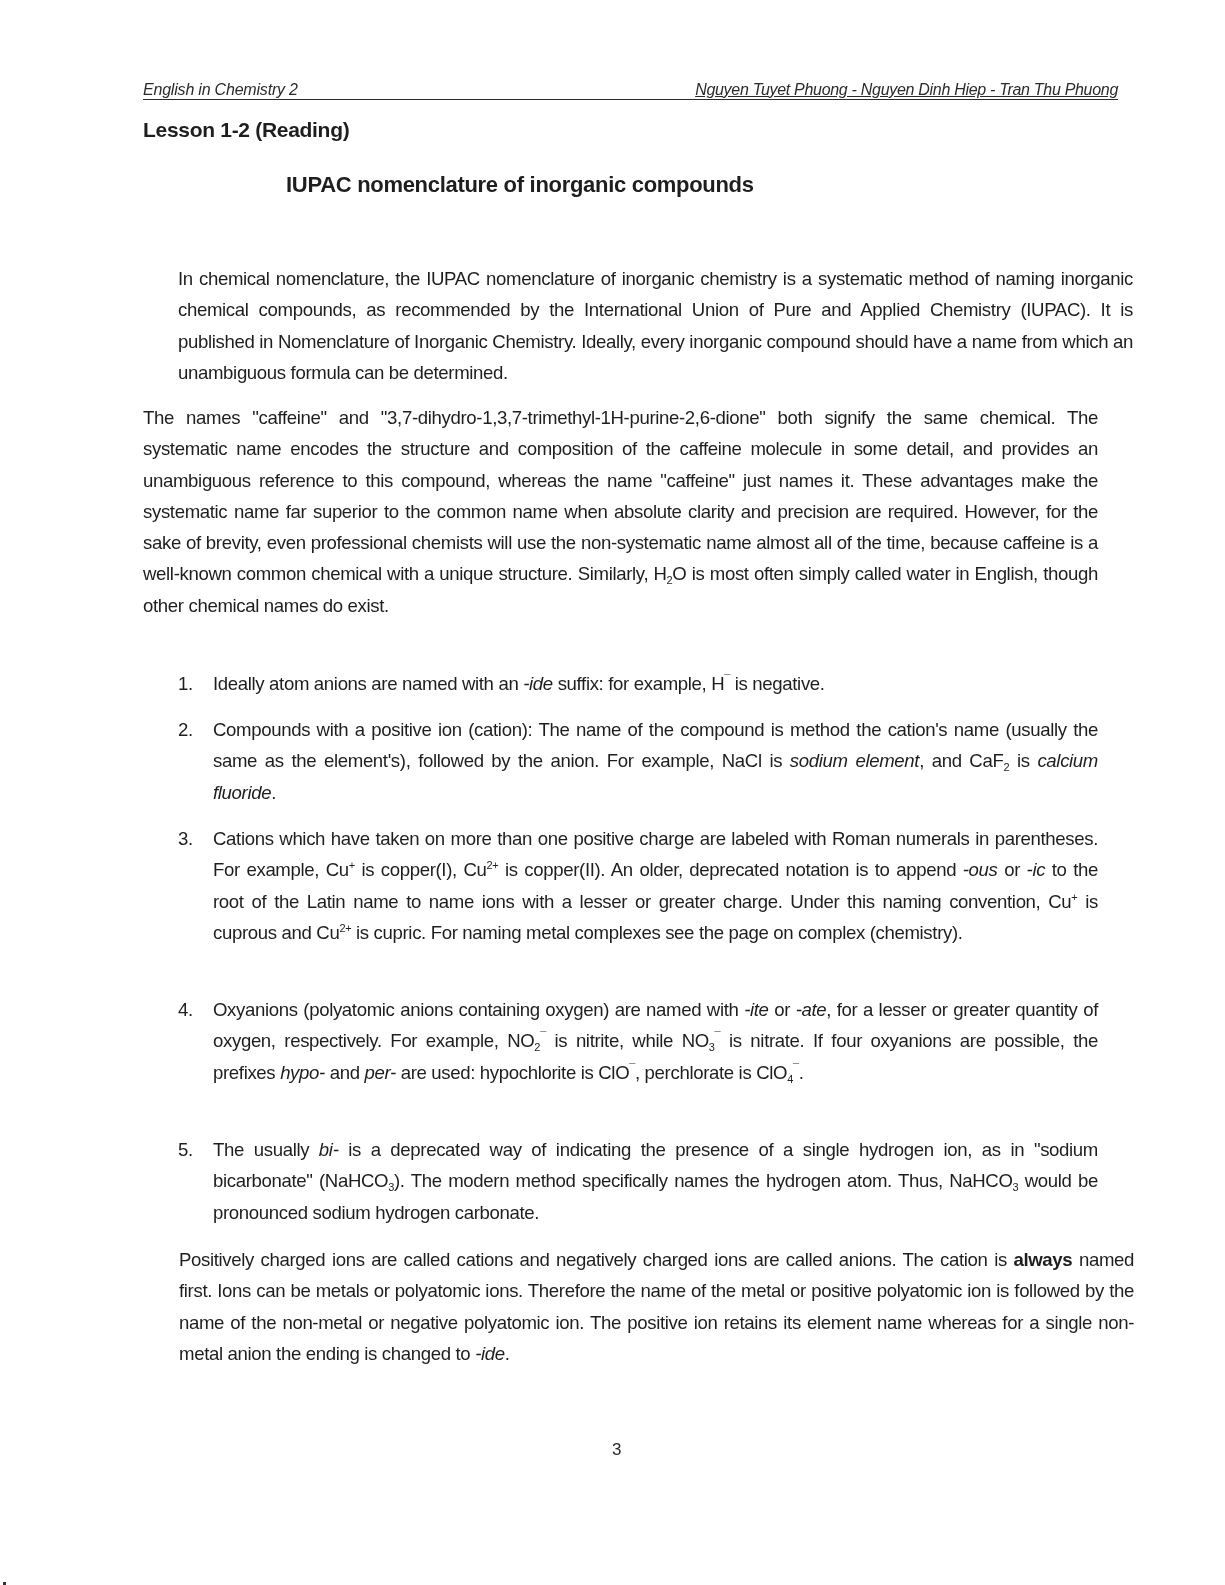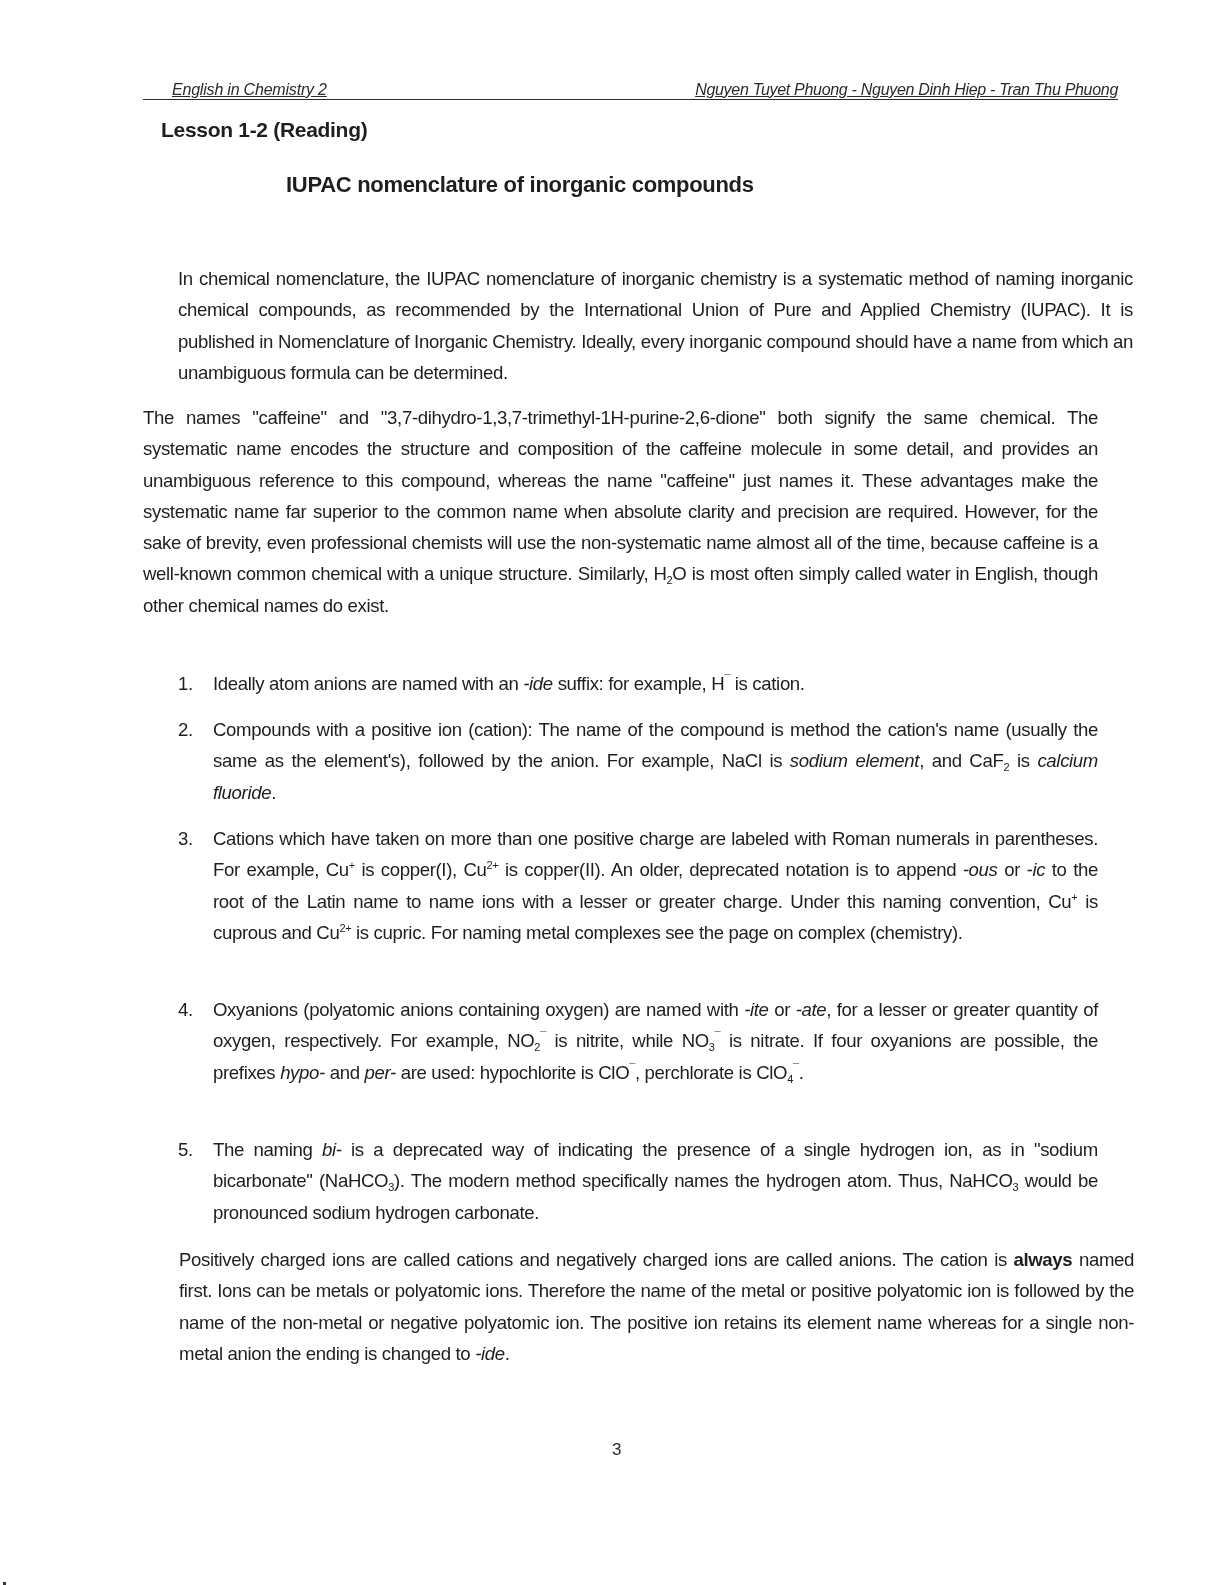--- a/index.html
+++ b/index.html
@@ -29,35 +29,33 @@
       height: 22px;
       border-bottom: 1.6px solid #2a2a2a;
       font-style: italic;
       font-size: 16px;
       color: #2a2a2a;
     }
     .header .left {
       position: absolute;
       left: 0;
       bottom: 0;
-      text-decoration: underline;
       letter-spacing: -0.2px;
-      margin-left: 29px;
     }
     .header .right {
       position: absolute;
       right: 0;
       bottom: 0;
       text-decoration: underline;
       letter-spacing: -0.3px;
     }
     .lesson {
       position: absolute;
       top: 118px;
-      left: 18px;
+      left: 0;
       font-weight: bold;
       font-size: 21px;
       letter-spacing: -0.3px;
     }
     .title {
       position: absolute;
       top: 172px;
       left: 143px;
       font-weight: bold;
       font-size: 22px;
@@ -138,29 +136,29 @@
 
   <div class="lesson">Lesson 1-2 (Reading)</div>
 
   <div class="title">IUPAC nomenclature of inorganic compounds</div>
 
   <p class="para p1">In chemical nomenclature, the IUPAC nomenclature of inorganic chemistry is a systematic method of naming inorganic chemical compounds, as recommended by the International Union of Pure and Applied Chemistry (IUPAC). It is published in Nomenclature of Inorganic Chemistry. Ideally, every inorganic compound should have a name from which an unambiguous formula can be determined.</p>
 
   <p class="para p2"><span>The names "caffeine" and "3,7-dihydro-1,3,7-trimethyl-1H-purine-2,6-dione" both signify the same chemical. The systematic name encodes the structure and composition of the caffeine molecule in some detail, and provides an unambiguous reference to this compound, whereas the name "caffeine" just names it. These advantages make the systematic name far superior to the common name when absolute clarity and precision are required. However, for the sake of brevity, even professional chemists will use the non-systematic name almost all of the time, because caffeine is a well-known common chemical with a unique structure. Similarly, H</span><sub>2</sub><span>O is most often simply called water in English, though other chemical names do exist.</span></p>
 
   <ol class="list">
-    <li class="li1"><span class="num">1.</span><span>Ideally atom anions are named with an </span><i>-ide</i><span> suffix: for example, H</span><sup>¯</sup><span> is cation.</span></li>
+    <li class="li1"><span class="num">1.</span><span>Ideally atom anions are named with an </span><i>-ide</i><span> suffix: for example, H</span><sup>¯</sup><span> is negative.</span></li>
 
     <li class="li2"><span class="num">2.</span><span>Compounds with a positive ion (cation): The name of the compound is method the cation's name (usually the same as the element's), followed by the anion. For example, NaCl is </span><i>sodium element</i><span>, and CaF</span><sub>2</sub><span> is </span><i>calcium fluoride</i><span>.</span></li>
 
     <li class="li3"><span class="num">3.</span><span>Cations which have taken on more than one positive charge are labeled with Roman numerals in parentheses. For example, Cu</span><sup>+</sup><span> is copper(I), Cu</span><sup>2+</sup><span> is copper(II). An older, deprecated notation is to append </span><i>-ous</i><span> or </span><i>-ic</i><span> to the root of the Latin name to name ions with a lesser or greater charge. Under this naming convention, Cu</span><sup>+</sup><span> is cuprous and Cu</span><sup>2+</sup><span> is cupric. For naming metal complexes see the page on complex (chemistry).</span></li>
 
     <li class="li4"><span class="num">4.</span><span>Oxyanions (polyatomic anions containing oxygen) are named with </span><i>-ite</i><span> or </span><i>-ate</i><span>, for a lesser or greater quantity of oxygen, respectively. For example, NO</span><sub>2</sub><sup>¯</sup><span> is nitrite, while NO</span><sub>3</sub><sup>¯</sup><span> is nitrate. If four oxyanions are possible, the prefixes </span><i>hypo-</i><span> and </span><i>per-</i><span> are used: hypochlorite is ClO</span><sup>¯</sup><span>, perchlorate is ClO</span><sub>4</sub><sup>¯</sup><span>.</span></li>
 
-    <li class="li5"><span class="num">5.</span><span>The naming </span><i>bi-</i><span> is a deprecated way of indicating the presence of a single hydrogen ion, as in "sodium bicarbonate" (NaHCO</span><sub>3</sub><span>). The modern method specifically names the hydrogen atom. Thus, NaHCO</span><sub>3</sub><span> would be pronounced sodium hydrogen carbonate.</span></li>
+    <li class="li5"><span class="num">5.</span><span>The usually </span><i>bi-</i><span> is a deprecated way of indicating the presence of a single hydrogen ion, as in "sodium bicarbonate" (NaHCO</span><sub>3</sub><span>). The modern method specifically names the hydrogen atom. Thus, NaHCO</span><sub>3</sub><span> would be pronounced sodium hydrogen carbonate.</span></li>
   </ol>
 
   <p class="para p3"><span>Positively charged ions are called cations and negatively charged ions are called anions. The cation is </span><b>always</b><span> named first. Ions can be metals or polyatomic ions. Therefore the name of the metal or positive polyatomic ion is followed by the name of the non-metal or negative polyatomic ion. The positive ion retains its element name whereas for a single non-metal anion the ending is changed to </span><i>-ide</i><span>.</span></p>
 
 </div>
 
 <div class="pagenum">3</div>
 <div class="corner-mark"></div>
 
 </body></html>

